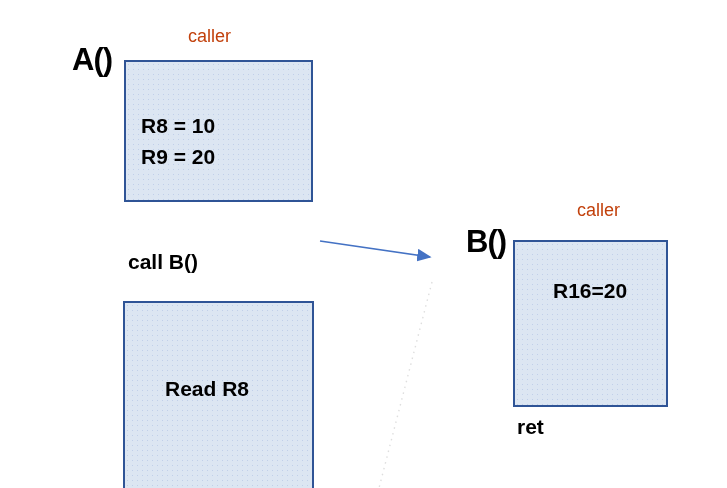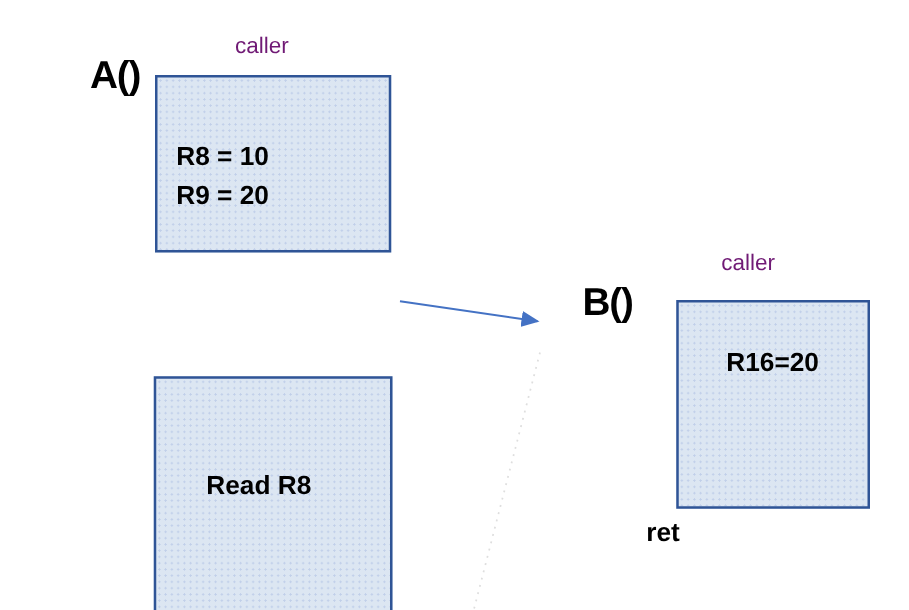--- a/index.html
+++ b/index.html
@@ -12,21 +12,21 @@
     position: relative;
     width: 727px;
     height: 488px;
     background: #ffffff;
     overflow: hidden;
   }
   .abs { position: absolute; }
   .role-label {
     font-size: 18px;
     font-weight: 400;
-    color: #701a75;
+    color: #c2410c;
     white-space: nowrap;
   }
   .func-label {
     font-size: 31px;
     font-weight: 700;
     color: #000000;
     white-space: nowrap;
     letter-spacing: -1px;
   }
   .code-box {
@@ -81,28 +81,29 @@
 
   <div class="abs role-label" style="left:188px; top:26px;">caller</div>
 
   <div class="abs func-label" style="left:72px; top:42px;">A()</div>
 
   <div class="abs code-box" style="left:124px; top:60px; width:189px; height:142px;">
     <div class="abs box-text" style="left:15px; top:48px;">R8 = 10</div>
     <div class="abs box-text" style="left:15px; top:79px;">R9 = 20</div>
   </div>
 
+  <div class="abs small-bold" style="left:128px; top:250px;">call B()</div>
 
   <div class="abs code-box" style="left:123px; top:301px; width:191px; height:210px;">
     <div class="abs box-text" style="left:40px; top:70px;">Read R8</div>
   </div>
 
   <div class="abs role-label" style="left:577px; top:200px;">caller</div>
 
   <div class="abs func-label" style="left:466px; top:224px;">B()</div>
 
-  <div class="abs code-box" style="left:513px; top:240px; width:155px; height:167px;margin-left:28px;">
+  <div class="abs code-box" style="left:513px; top:240px; width:155px; height:167px;">
     <div class="abs box-text" style="left:38px; top:33px;">R16=20</div>
   </div>
 
   <div class="abs ret-text" style="left:517px; top:415px;">ret</div>
 
 </div>
 
 </body></html>

